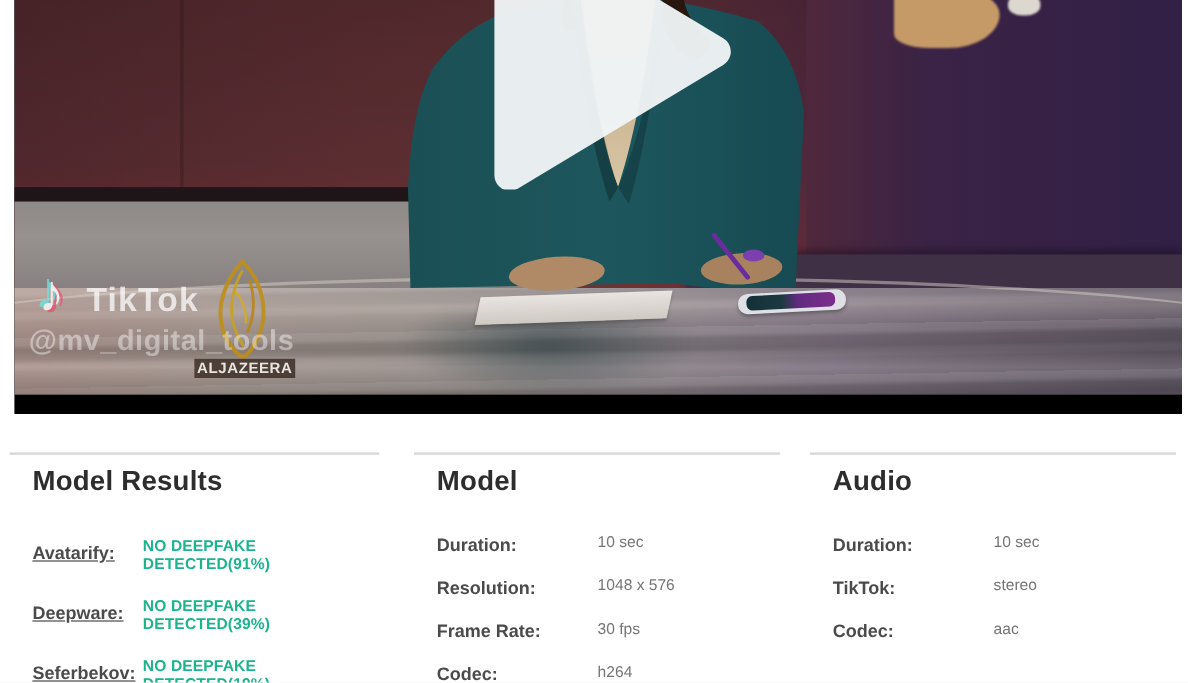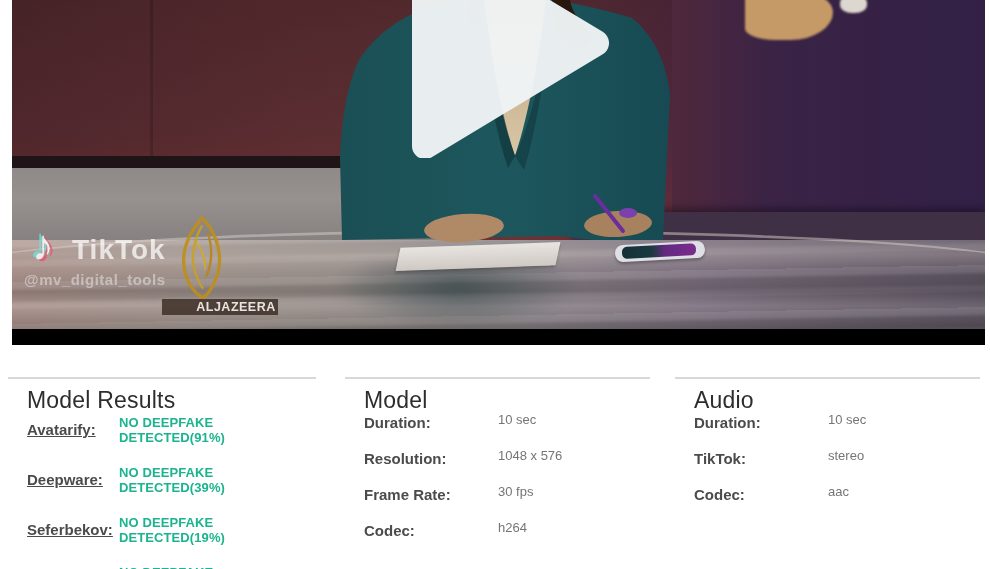--- a/index.html
+++ b/index.html
@@ -40,34 +40,34 @@
         transform:rotate(-3deg);box-shadow:0 2px 3px rgba(0,0,0,0.3);}
   .phone-screen{position:absolute;left:7px;top:2px;width:74px;height:12px;border-radius:5px;
         background:linear-gradient(90deg,#143038 0%,#1b3a40 40%,#622a80 58%,#7b2d8b 100%);}
   .play-svg{position:absolute;left:398px;top:-72px;width:200px;height:230px;z-index:6;}
 
   
   .tiktok-note{position:absolute;left:20px;top:224px;font-size:43px;line-height:1;color:#fafafa;opacity:.85;
         text-shadow:-3px -2px 0 rgba(105,230,225,0.9),3px 2px 0 rgba(235,75,110,0.85);z-index:4;}
   .tiktok-text{position:absolute;left:60px;top:234px;font-size:28px;font-weight:bold;
         color:rgba(255,255,255,0.72);letter-spacing:1px;z-index:4;}
-  .tiktok-handle{position:absolute;left:12px;top:271px;font-size:15px;font-weight:600;
+  .tiktok-handle{position:absolute;left:12px;top:271px;font-size:24px;font-weight:600;
         color:rgba(255,255,255,0.42);letter-spacing:0.5px;z-index:4;}
   .aj-emblem{position:absolute;left:160px;top:214px;width:62px;height:88px;z-index:3;opacity:.9;}
   .aj-box{position:absolute;left:150px;top:299px;width:84px;height:16px;background:rgba(52,38,30,0.78);
         display:flex;align-items:center;justify-content:center;z-index:4;
-        color:#e8e4df;font-size:12.5px;font-weight:bold;letter-spacing:0.5px;padding-left:32px;}
+        color:#e8e4df;font-size:12.5px;font-weight:bold;letter-spacing:0.5px;}
 
   
   .panels{position:absolute;left:0;top:377px;width:990px;}
   .panel{position:absolute;top:0;border-top:2px solid #d8d8d8;padding:0 0 0 19px;box-sizing:border-box;}
   .panel-models{left:8px;width:308px;}
   .panel-video{left:345px;width:305px;}
   .panel-audio{left:675px;width:305px;}
-  .panel h2{margin:8px 0 0 0;font-size:23px;font-weight:400;color:#2d2d2d;letter-spacing:0.2px;}
+  .panel h2{margin:8px 0 32px 0;font-size:23px;font-weight:700;color:#2d2d2d;letter-spacing:0.2px;}
   .prow{display:flex;align-items:center;margin-bottom:19px;}
   .plabel{font-size:15px;font-weight:bold;color:#4b4b4b;flex:0 0 auto;}
   .info-panel .plabel{width:134px;}
   .info-panel .pvalue{font-size:13px;color:#757575;position:relative;top:-3px;}
   .model-panel .plabel{width:92px;text-decoration:underline;cursor:pointer;}
   .model-panel .pvalue{font-size:13px;font-weight:bold;color:var(--accent,#1cb48f);padding-top:1px;letter-spacing:0.1px;}
 </style>
 </head>
 <body>
 

